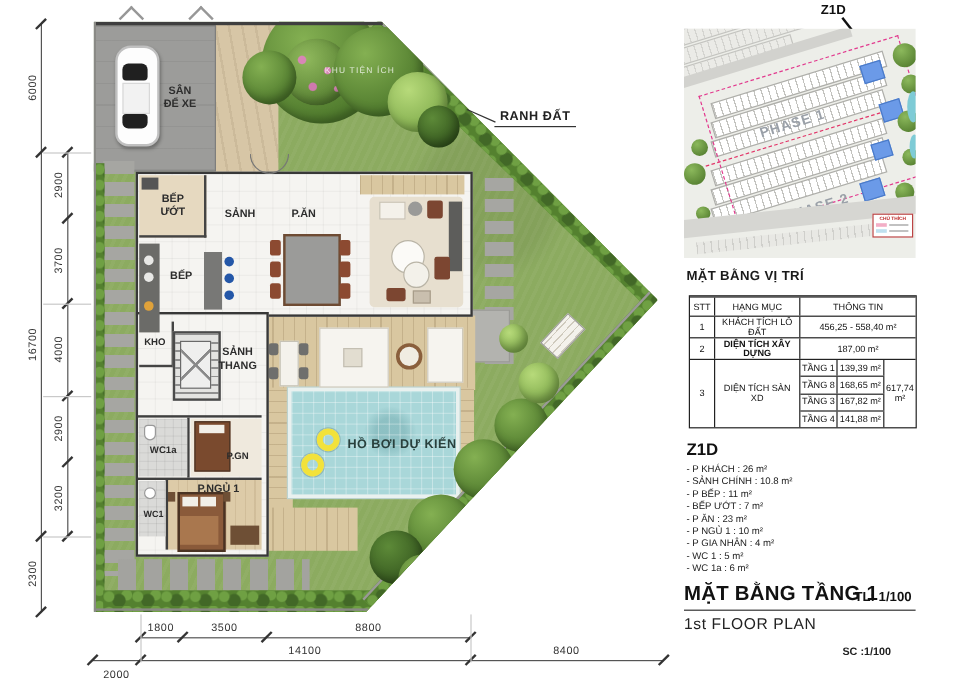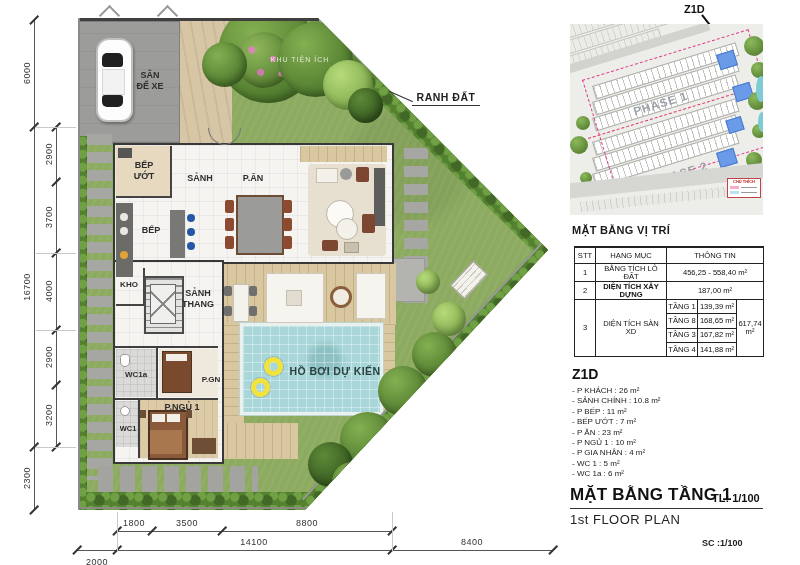--- a/index.html
+++ b/index.html
@@ -211,21 +211,21 @@
     <div class="wall abs" style="left:60px;top:382px;width:2px;height:58px;"></div>
 
     <div class="abs tile" style="left:38px;top:331px;width:40px;height:48px;"></div>
     <div class="abs" style="left:42px;top:336px;width:8px;height:11px;background:#fff;border:1px solid #9a9a9a;border-radius:4px 4px 6px 6px;"></div>
     <div class="room-label" style="left:58px;top:357px;font-size:8px;">WC1a</div>
 
     <div class="abs" style="left:81px;top:331px;width:59px;height:48px;background:#efe9dd;"></div>
     <div class="abs" style="left:84px;top:333px;width:28px;height:40px;background:#7a4a2e;border:1px solid #4a3323;">
       <div class="abs" style="left:3px;top:2px;width:21px;height:7px;background:#f2efe8;"></div>
     </div>
-    <div class="room-label" style="left:133px;top:362px;font-size:8px;">P.GN</div>
+    <div class="room-label" style="left:120px;top:362px;font-size:8px;">P.GN</div>
 
     <div class="abs tile" style="left:38px;top:383px;width:22px;height:46px;"></div>
     <div class="abs" style="left:42px;top:388px;width:8px;height:8px;border-radius:50%;background:#fff;border:1px solid #9a9a9a;"></div>
     <div class="room-label" style="left:50px;top:410px;font-size:7.5px;">WC1</div>
 
     <div class="abs" style="left:62px;top:382px;width:78px;height:58px;background:#ddcba8;
                 background-image:repeating-linear-gradient(90deg, rgba(120,90,50,.12) 0 1px, transparent 1px 8px);"></div>
     <div class="abs" style="left:70px;top:392px;width:36px;height:46px;background:#8a5a3a;border:2px solid #4a3323;">
       <div class="abs" style="left:2px;top:2px;width:13px;height:8px;background:#f2efe8;"></div>
       <div class="abs" style="left:17px;top:2px;width:13px;height:8px;background:#f2efe8;"></div>
@@ -337,21 +337,21 @@
   <div class="abs" style="left:572px;top:224px;font:bold 11px 'Liberation Sans',sans-serif;color:#1a1a1a;letter-spacing:.3px;">MẶT BẰNG VỊ TRÍ</div>
 
   <div class="spec">
     <div class="r" style="height:15px;">
       <div class="c br" style="width:18px;">STT</div>
       <div class="c br" style="width:68px;">HẠNG MỤC</div>
       <div class="c" style="flex:1;">THÔNG TIN</div>
     </div>
     <div class="r" style="height:17px;">
       <div class="c br" style="width:18px;">1</div>
-      <div class="c br" style="width:68px;">BẰNG TÍCH LÔ ĐẤT</div>
+      <div class="c br" style="width:68px;">KHÁCH TÍCH LÔ ĐẤT</div>
       <div class="c" style="flex:1;">456,25 - 558,40 m²</div>
     </div>
     <div class="r" style="height:17px;">
       <div class="c br" style="width:18px;">2</div>
       <div class="c br" style="width:68px;font-weight:bold;">DIỆN TÍCH XÂY DỰNG</div>
       <div class="c" style="flex:1;">187,00 m²</div>
     </div>
     <div class="r" style="height:56px;">
       <div class="c br" style="width:18px;">3</div>
       <div class="c br" style="width:68px;">DIỆN TÍCH SÀN XD</div>

